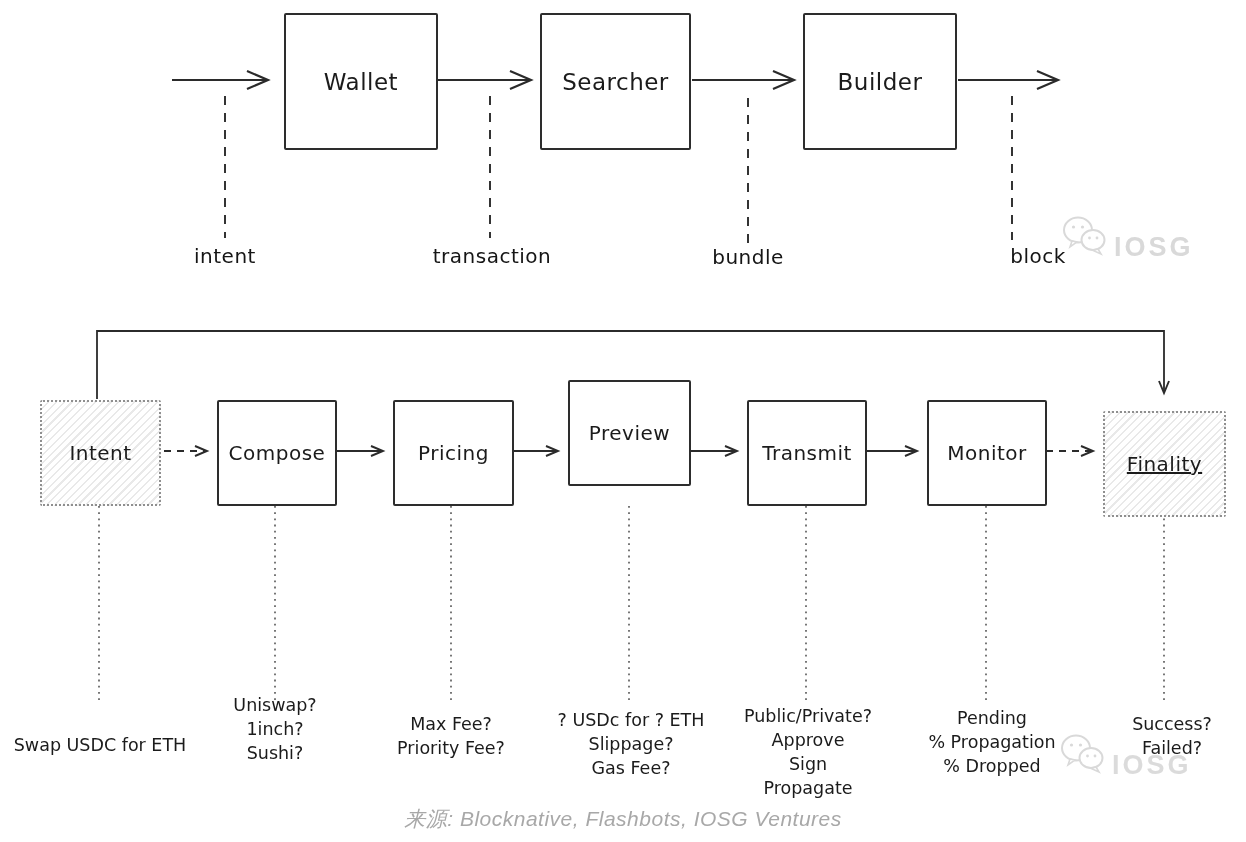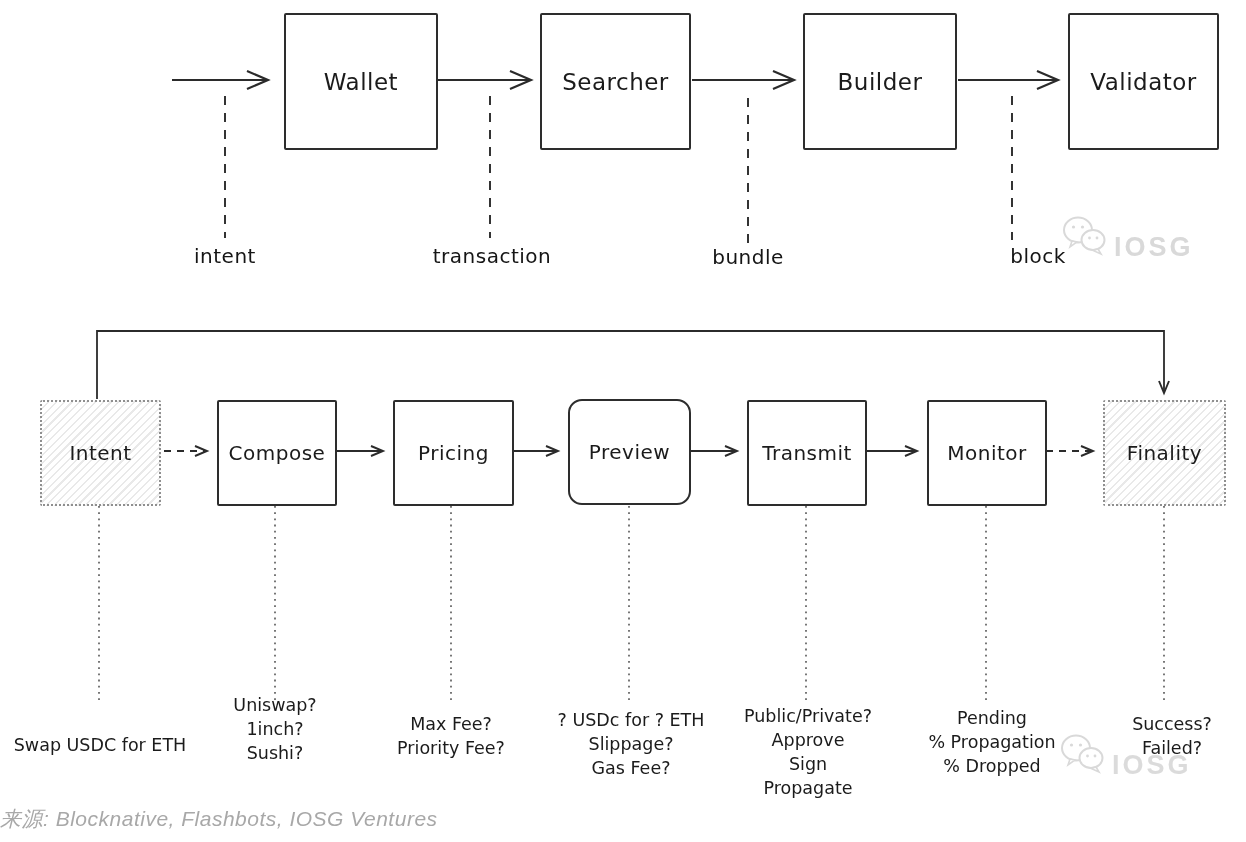--- a/index.html
+++ b/index.html
@@ -28,21 +28,21 @@
   .watermark{
     position:absolute;display:flex;align-items:center;gap:6px;
     color:#d9d9d9;z-index:5;
   }
   .watermark .wm-text{
     font-size:27px;font-weight:600;letter-spacing:3px;
     font-family:"Liberation Sans",sans-serif;
     margin-top:26px;
   }
   #caption{
-    position:absolute;left:0;right:0;top:805px;text-align:left;
+    position:absolute;left:0;right:0;top:805px;text-align:center;
     font-size:21px;font-style:italic;color:#a8a8a8;
     font-family:"Liberation Sans",sans-serif;letter-spacing:.5px;
   }
   svg.overlay{position:absolute;left:0;top:0;pointer-events:none;}
 </style>
 </head>
 <body>
 
 <div id="canvas">
 
@@ -94,48 +94,45 @@
 
   <div class="box" style="left:284px;top:13px;width:150px;height:133px;">
       <span>Wallet</span>
     </div>
   <div class="box" style="left:540px;top:13px;width:147px;height:133px;">
       <span>Searcher</span>
     </div>
   <div class="box" style="left:803px;top:13px;width:150px;height:133px;">
       <span>Builder</span>
     </div>
-  <div class="box" style="left:1068px;top:13px;width:147px;height:133px;">
-      <span>Validator</span>
-    </div>
 
   <div class="edge-label" style="left:225px;top:244px;">intent</div>
   <div class="edge-label" style="left:492px;top:244px;">transaction</div>
   <div class="edge-label" style="left:748px;top:245px;text-align:right;">bundle</div>
   <div class="edge-label" style="left:1014px;top:244px;margin-left:24px;">block</div>
 
   <div class="box row2 hatched" style="left:40px;top:400px;width:117px;height:102px;">
       <span>Intent</span>
     </div>
   <div class="box row2" style="left:217px;top:400px;width:116px;height:102px;">
       <span>Compose</span>
     </div>
   <div class="box row2" style="left:393px;top:400px;width:117px;height:102px;">
       <span>Pricing</span>
     </div>
-  <div class="box row2" style="left:568px;top:399px;width:119px;height:102px;border-radius:14px;">
+  <div class="box row2" style="left:568px;top:380px;width:119px;height:102px;">
       <span>Preview</span>
     </div>
   <div class="box row2" style="left:747px;top:400px;width:116px;height:102px;">
       <span>Transmit</span>
     </div>
   <div class="box row2" style="left:927px;top:400px;width:116px;height:102px;">
       <span>Monitor</span>
     </div>
-  <div class="box row2 hatched" style="left:1103px;top:400px;width:119px;height:102px;">
+  <div class="box row2 hatched" style="left:1103px;top:411px;width:119px;height:102px;text-decoration:underline;">
       <span>Finality</span>
     </div>
 
   <div class="anno-col" style="left:100px;top:733px;">
     <div>Swap USDC for ETH</div>
   </div>
   <div class="anno-col" style="left:275px;top:693px;">
     <div>Uniswap?</div>
     <div>1inch?</div>
     <div>Sushi?</div>

